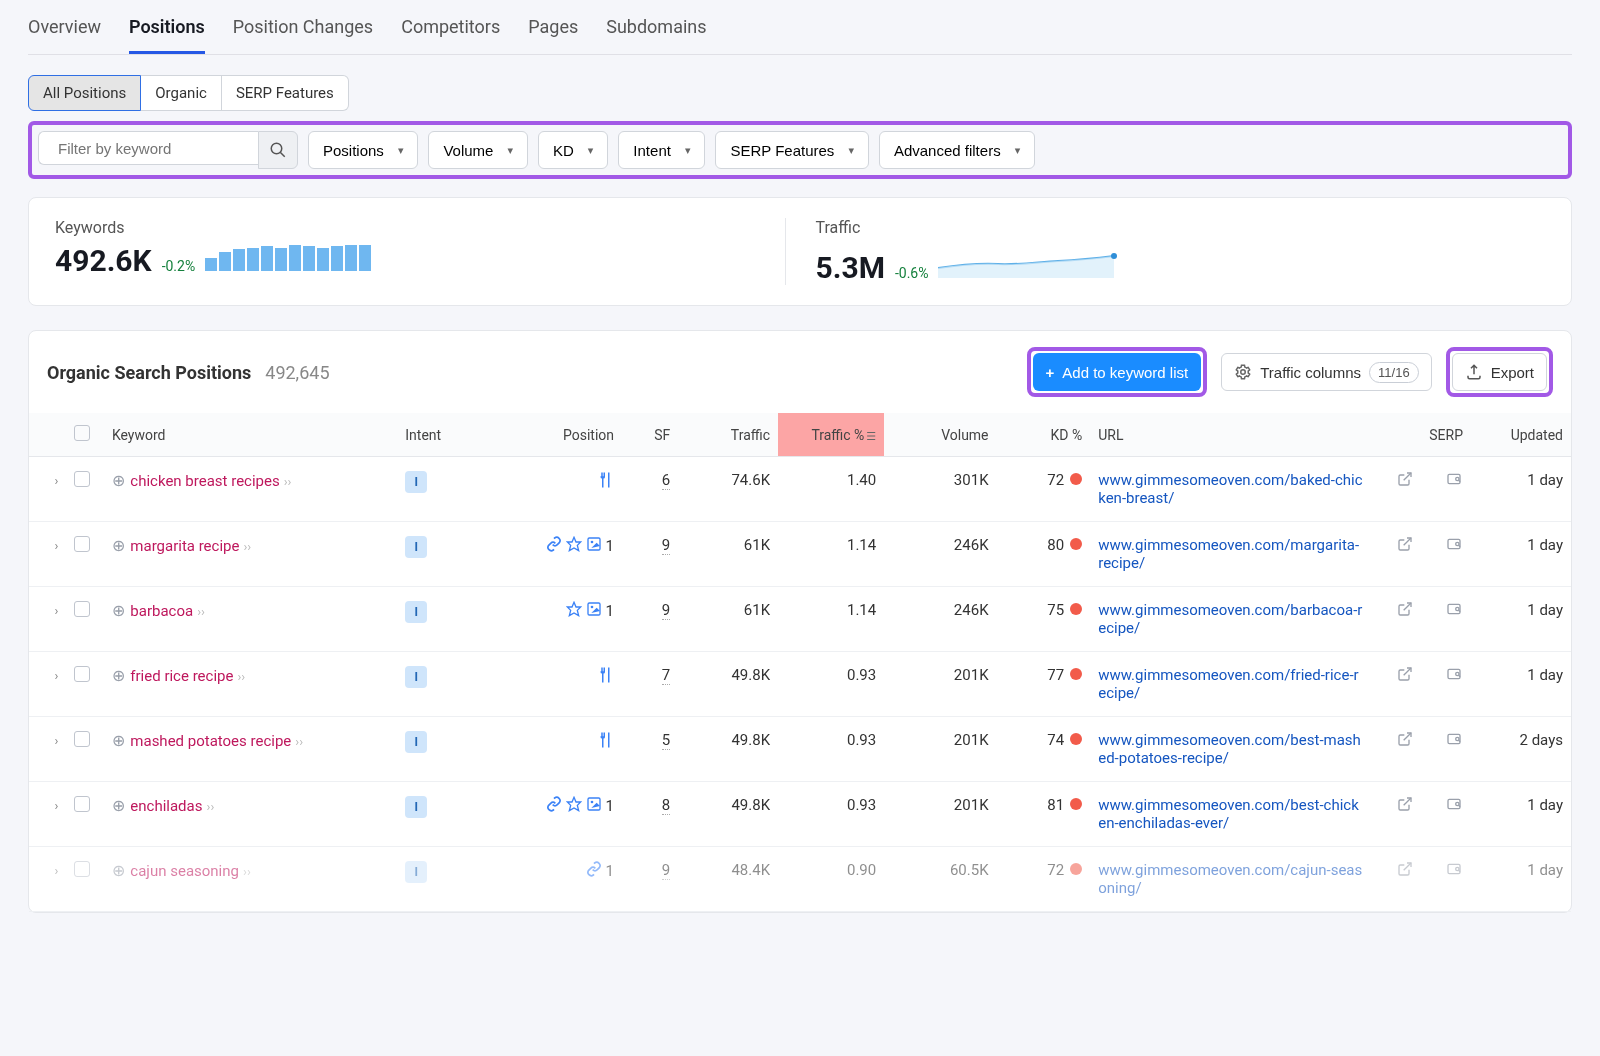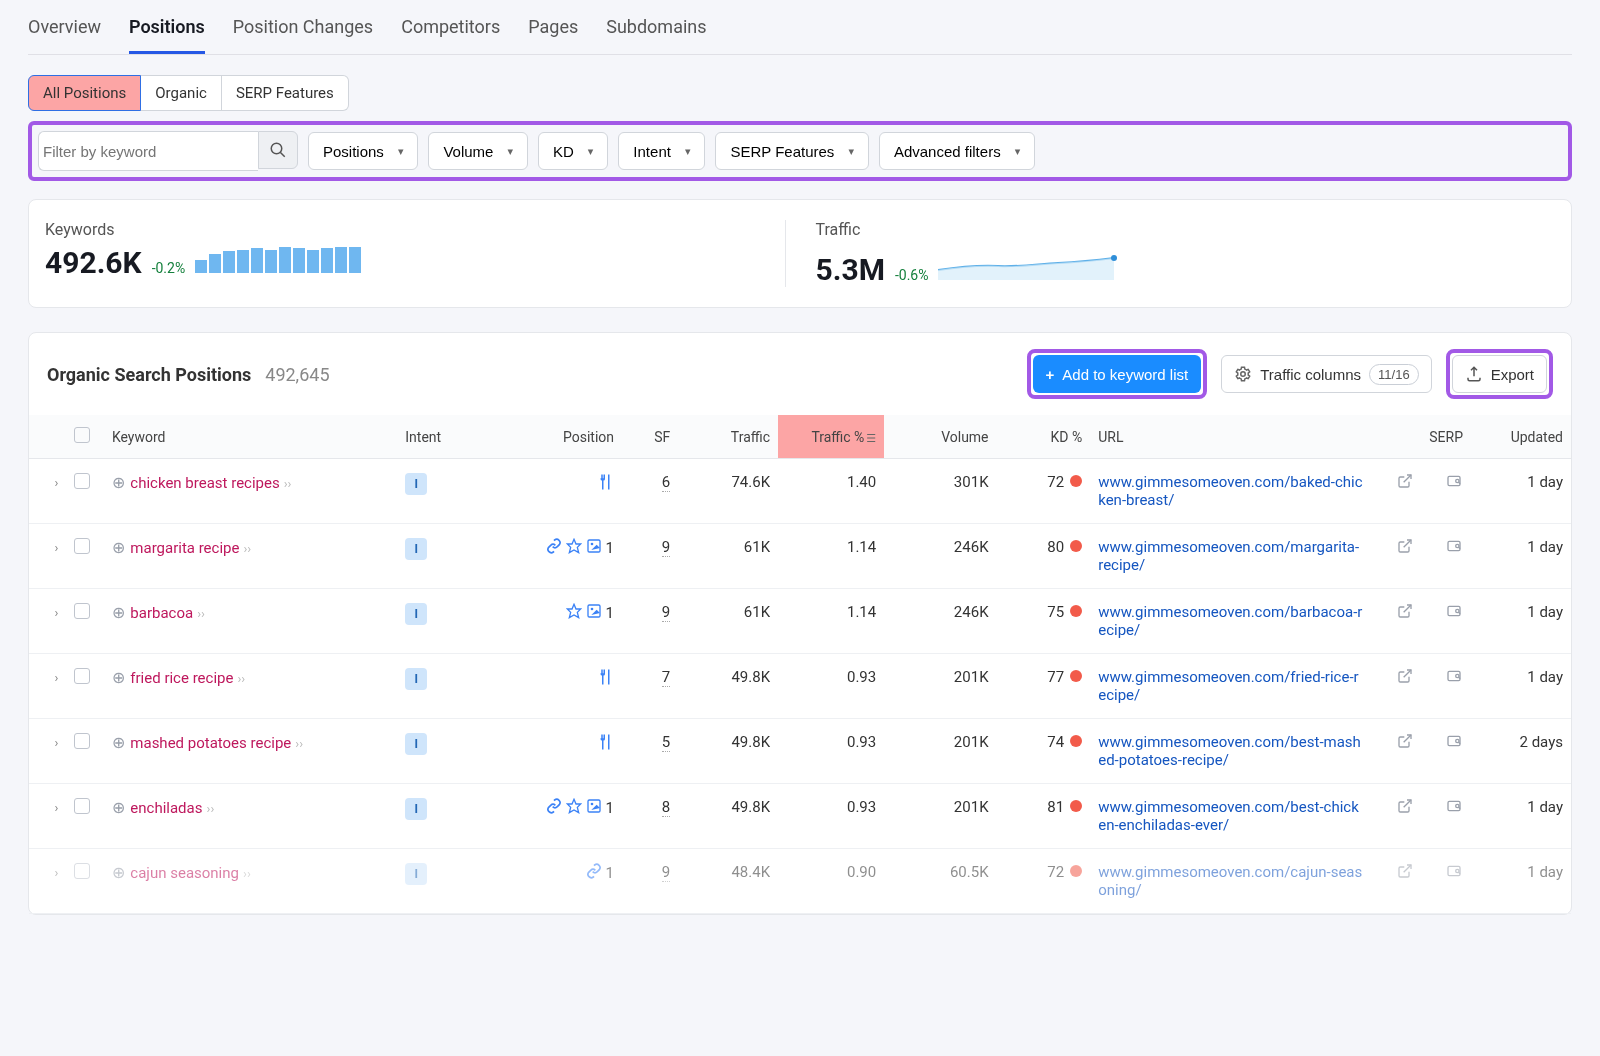--- a/index.html
+++ b/index.html
@@ -10,32 +10,32 @@
 .main-tabs { display: flex; gap: 28px; border-bottom: 1px solid #e0e0e6; padding: 16px 0 0 0; margin-bottom: 20px; }
 .main-tab { font-size: 18px; color: #555; padding-bottom: 14px; cursor: pointer; }
 .main-tab.active { color: #171a22; font-weight: 600; border-bottom: 3px solid #2558e5; }
 
 
 .sub-tabs { display: flex; margin-bottom: 10px; }
 .sub-tab { padding: 8px 14px; border: 1px solid #d1d5db; background: #fff; font-size: 15px; color: #333; cursor: pointer; }
 .sub-tab:first-child { border-radius: 6px 0 0 6px; }
 .sub-tab:last-child { border-radius: 0 6px 6px 0; }
 .sub-tab + .sub-tab { border-left: none; text-align: right; }
-.sub-tab.active { background: #fca5a5; border: 1.5px solid #2f6fe4; color: #333; }
+.sub-tab.active { background: #e5e5e5; border: 1.5px solid #2f6fe4; color: #333; }
 
 
 .highlight-box { border: 4px solid #a259e6; border-radius: 6px; padding: 6px; display: flex; gap: 10px; align-items: center; flex-wrap: wrap; margin-bottom: 18px; }
 .filter-input-wrap { display: flex; }
-.filter-input { width: 220px; height: 40px; border: 1px solid #d1d5db; border-right: none; border-radius: 6px 0 0 6px; padding: 0 4px; font-size: 15px; }
+.filter-input { width: 220px; height: 34px; border: 1px solid #d1d5db; border-right: none; border-radius: 6px 0 0 6px; padding: 0 19px; font-size: 15px; }
 .filter-search-btn { width: 40px; height: 38px; border: 1px solid #d1d5db; background: #eef0f3; border-radius: 0 6px 6px 0; cursor: pointer; display: flex; align-items: center; justify-content: center; }
 .dropdown-btn { display: flex; align-items: center; gap: 14px; padding: 0 14px; height: 38px; border: 1px solid #d1d5db; background: #fff; border-radius: 6px; font-size: 15px; cursor: pointer; }
 .chev-down { font-size: 11px; color: #666; }
 
 
-.metrics-card { background: #fff; border: 1px solid #e5e7eb; border-radius: 8px; padding: 20px 16px; display: flex; margin-bottom: 24px; }
+.metrics-card { background: #fff; border: 1px solid #e5e7eb; border-radius: 8px; padding: 20px 26px; display: flex; margin-bottom: 24px; }
 .metric { flex: 1; padding-right: 30px; }
 .metric + .metric { border-left: 1px solid #e5e7eb; padding-left: 30px; }
 .metric-label { font-size: 16px; color: #555; margin-bottom: 6px; }
 .metric-value-row { display: flex; align-items: baseline; gap: 10px; }
 .metric-value { font-size: 30px; font-weight: 700; color: #171a22; }
 .metric-change { font-size: 14px; color: #15803d; }
 .mini-bars { display: flex; gap: 2px; align-items: flex-end; height: 28px; }
 .mini-bar { width: 12px; background: #6fb7f0; }
 .mini-line { width: 180px; height: 35px; }
 

